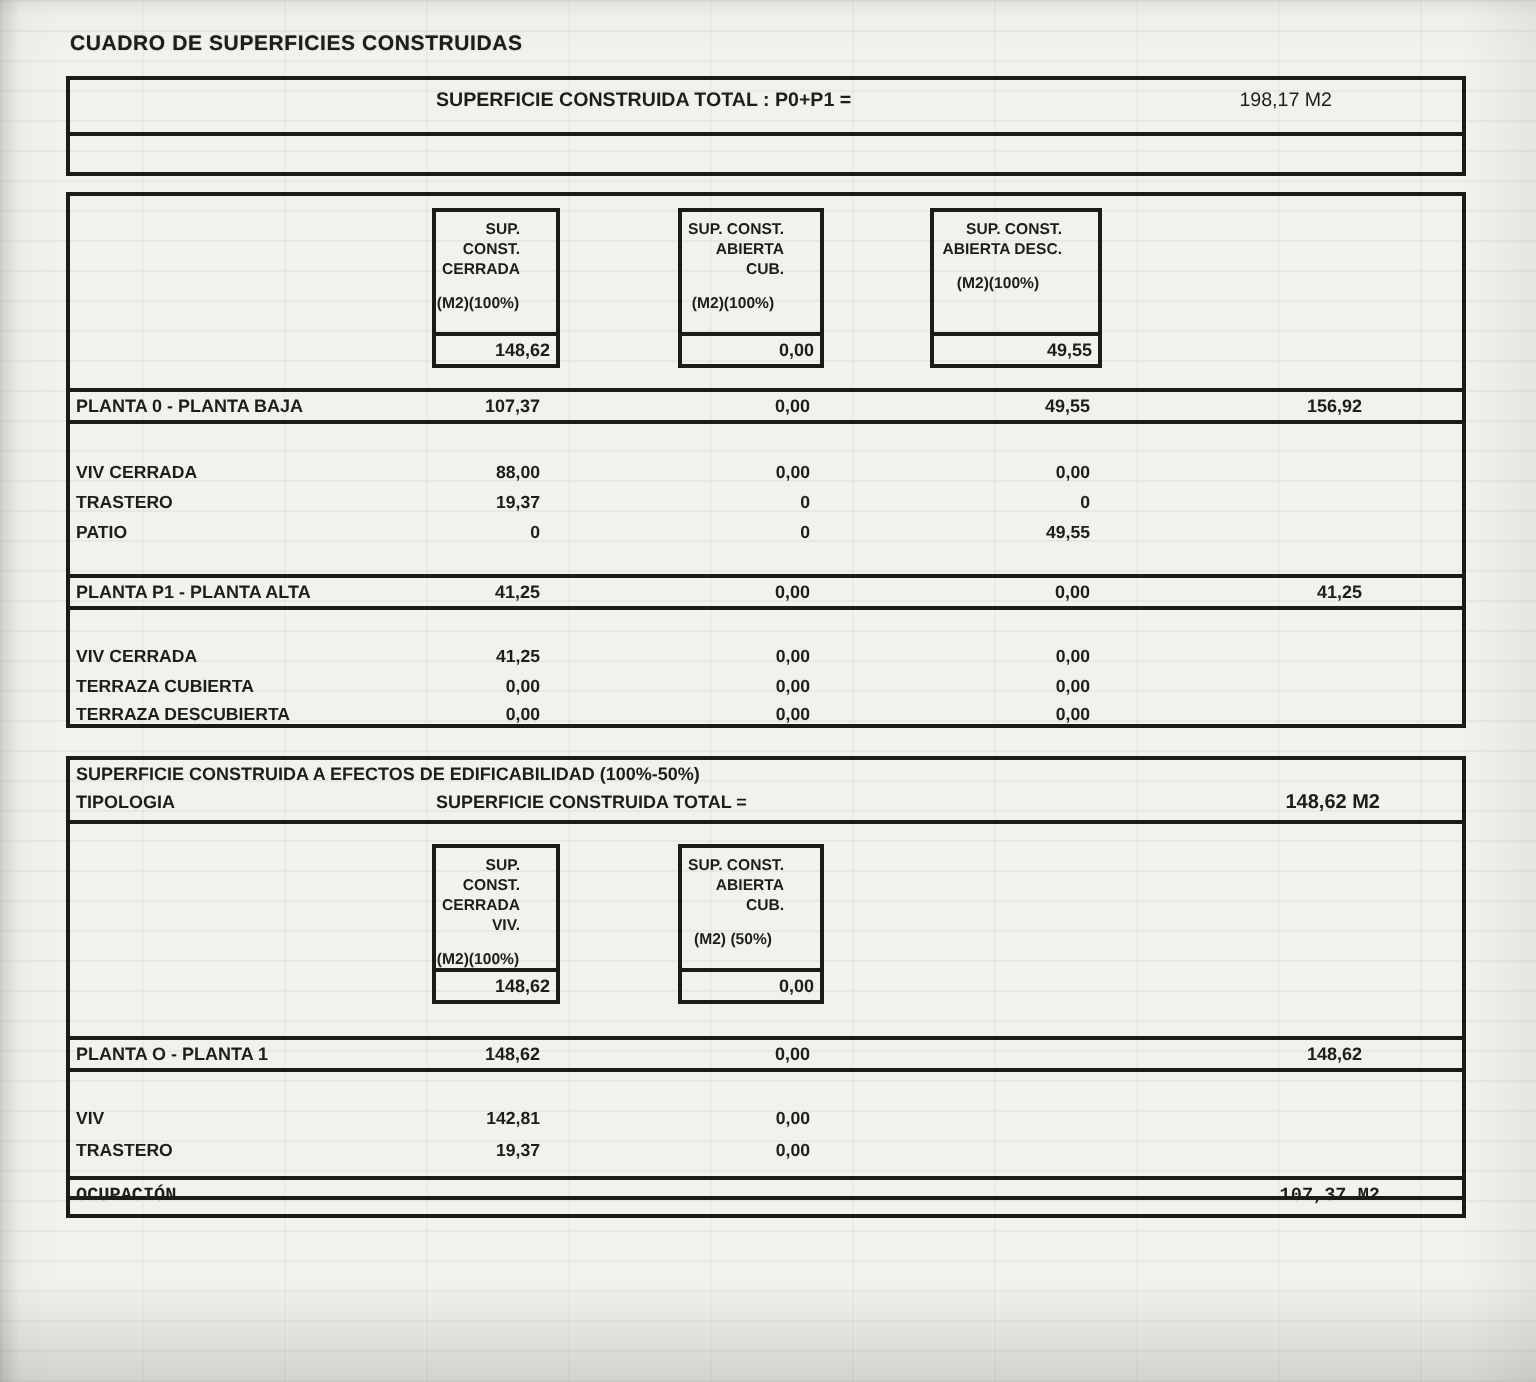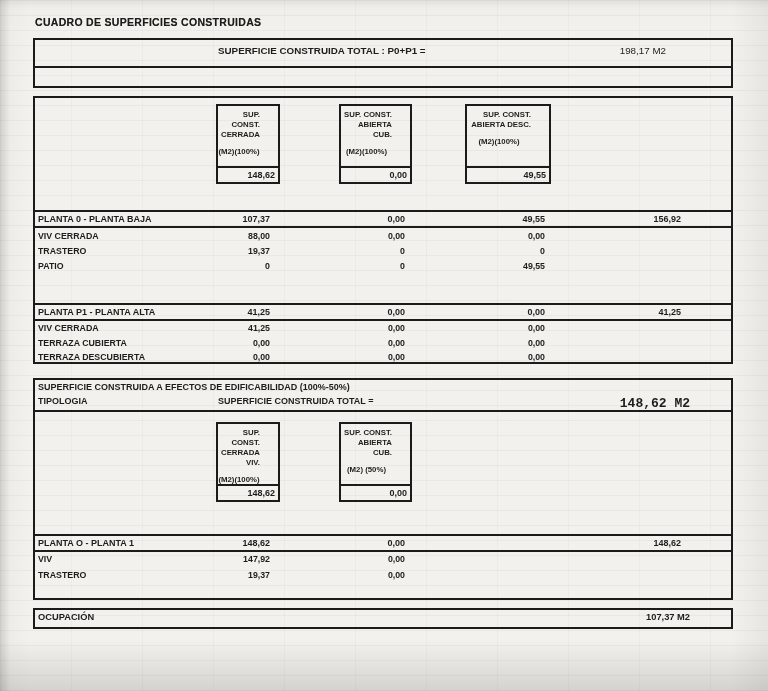--- a/index.html
+++ b/index.html
@@ -41,34 +41,34 @@
   .colbox .l1 { margin-top:4px; }
   .colbox .unit { margin-top:7px;text-align:center; }
   .colbox .total {
     position:absolute; bottom:0; left:0; right:0; height:16px; line-height:14px;
     border-top:2px solid #1c1b19; font-size:9px; padding-right:3px;
   }
 
   .band {
     position:absolute; left:0; right:0; height:18px;
     border-top:2px solid #1c1b19; border-bottom:2px solid #1c1b19;
-    font-size:9px; font-weight:bold; line-height:14px;margin-top:16px;
+    font-size:9px; font-weight:bold; line-height:14px;
   }
   .rowline { position:absolute; left:0; right:0; height:14px; font-size:8.8px; font-weight:bold; line-height:14px; }
   .rl { position:absolute; left:3px; white-space:nowrap; }
   .n1 { position:absolute; right:461px; white-space:nowrap; }
   .n2 { position:absolute; right:326px; white-space:nowrap; }
   .n3 { position:absolute; right:186px; white-space:nowrap; }
   .nt { position:absolute; right:50px;  white-space:nowrap;text-align:right; }
 
   .sec2head { position:absolute; left:0; top:0; right:0; height:32px; border-bottom:2px solid #1c1b19; font-weight:bold; }
   .sec2head .t1 { position:absolute; left:3px; top:2px; font-size:9px; white-space:nowrap; }
   .sec2head .t2a { position:absolute; left:3px; top:16px; font-size:9px; }
   .sec2head .t2b { position:absolute; left:183px; top:16px; font-size:9px; }
-  .sec2head .t2v { position:absolute; right:41px; top:16px; font-size:13px;font-family:Liberation Mono, monospace; }
+  .sec2head .t2v { position:absolute; right:41px; top:16px; font-size:10px; }
 
   .sumbox { position:absolute; left:33px; width:700px; height:21px; border:2px solid #1c1b19; }
   .sumbox .lbl { position:absolute; left:3px; top:2px; font-size:9.3px; font-weight:bold; }
   .sumbox .val { position:absolute; right:41px; top:2px; font-size:9.3px; font-weight:bold; }
 </style>
 </head>
 <body>
 
 <div class="page">
 
@@ -177,28 +177,28 @@
     </div>
 
     <div class="band" style="top:138px;">
       <span class="rl">PLANTA O - PLANTA 1</span>
       <span class="n1">148,62</span>
       <span class="n2">0,00</span>
       <span class="nt">148,62</span>
     </div>
     <div class="rowline" style="top:172px;">
       <span class="rl">VIV</span>
-      <span class="n1">147,92</span>
+      <span class="n1">142,81</span>
       <span class="n2">0,00</span>
     </div>
     <div class="rowline" style="top:188px;">
       <span class="rl">TRASTERO</span>
       <span class="n1">19,37</span>
       <span class="n2">0,00</span>
     </div>
   </div>
 
-  <div class="sumbox" style="top:608px;">
+  <div class="sumbox" style="top:588px;font-family:Liberation Mono, monospace;">
     <span class="lbl">OCUPACIÓN</span>
     <span class="val">107,37 M2</span>
   </div>
 
 </div>
 
 </body></html>

